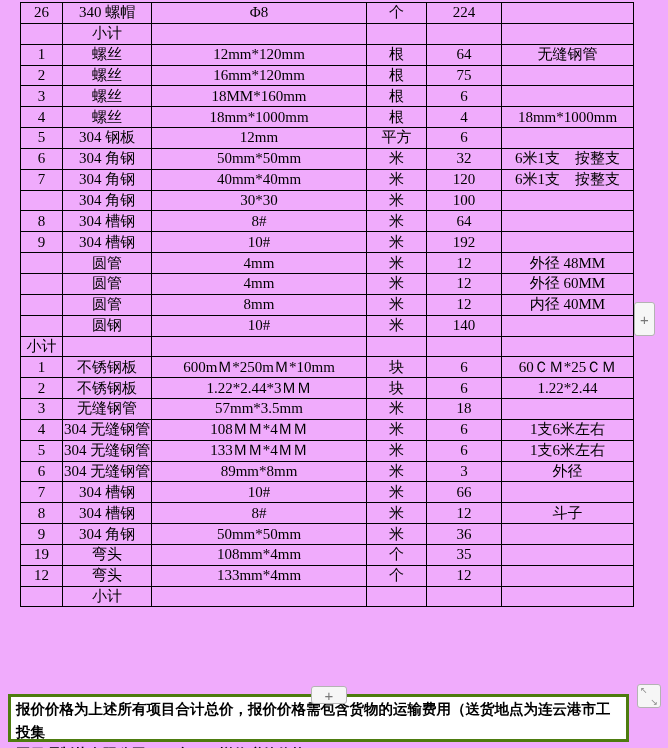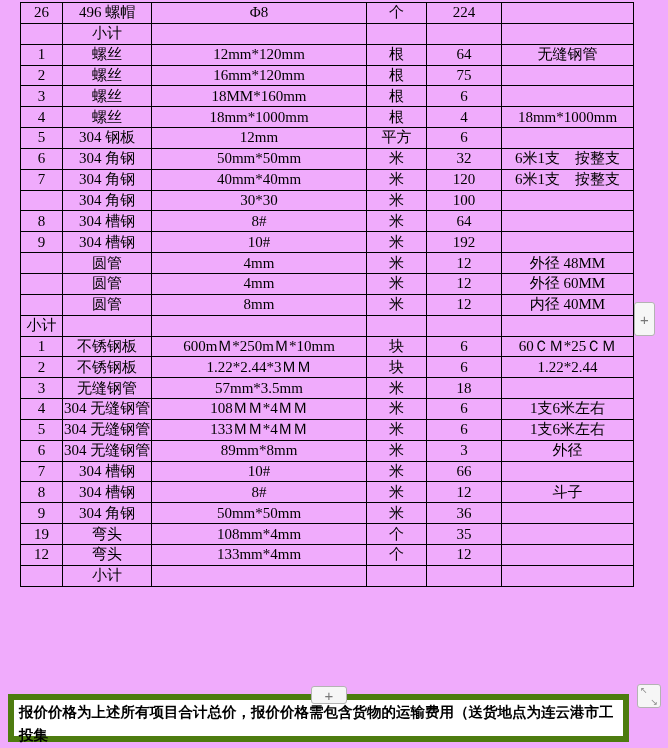--- a/index.html
+++ b/index.html
@@ -17,21 +17,21 @@
     color:#777;display:flex;align-items:center;justify-content:center;
     font-family:"Liberation Sans","DejaVu Sans",sans-serif;z-index:5;box-sizing:border-box;}
   .add-col{left:634px;top:302px;width:21px;height:34px;font-size:15px;}
   .add-row{left:311px;top:686px;width:36px;height:18px;font-size:15px;}
   .resize{left:637px;top:684px;width:24px;height:24px;}
   .resize .nw{position:absolute;left:2px;top:0px;font-size:9px;color:#888;}
   .resize .se{position:absolute;right:2px;bottom:0px;font-size:9px;color:#888;}
 
   
   .footer-note{position:absolute;left:8px;top:694px;width:621px;height:48px;box-sizing:border-box;
-    border:6px solid #4d7c0f;background:#fff;padding:1px 5px 0 5px;
+    border:3px solid #4d7c0f;background:#fff;padding:1px 5px 0 5px;
     font-family:"Liberation Sans","DejaVu Sans",sans-serif;font-weight:bold;
     font-size:14.5px;line-height:22.5px;color:#000;letter-spacing:0;}
   .footer-note .tax{font-family:"Liberation Serif","DejaVu Serif",serif;font-weight:bold;}
 </style>
 </head>
 <body>
 
 <div class="page">
 
   <table class="quote">
@@ -39,21 +39,21 @@
       <col style="width:42px">
         <col style="width:89px">
         <col style="width:215px">
       <col style="width:60px">
         <col style="width:75px">
         <col style="width:132px">
     </colgroup>
     <tbody id="quote-body">
     <tr>
       <td>26</td>
-      <td>496 螺帽</td>
+      <td>340 螺帽</td>
       <td>Φ8</td>
       <td>个</td>
       <td>224</td>
       <td></td>
     </tr>
 
     <tr>
       <td></td>
       <td>小计</td>
       <td></td>
@@ -172,20 +172,28 @@
 
     <tr>
       <td></td>
       <td>圆管</td>
       <td>8mm</td>
       <td>米</td>
       <td>12</td>
       <td>内径 40MM</td>
     </tr>
 
+    <tr>
+      <td></td>
+      <td>圆钢</td>
+      <td>10#</td>
+      <td>米</td>
+      <td>140</td>
+      <td></td>
+    </tr>
 
     <tr>
       <td>小计</td>
       <td></td>
       <td></td>
       <td></td>
       <td></td>
       <td></td>
     </tr>
 

